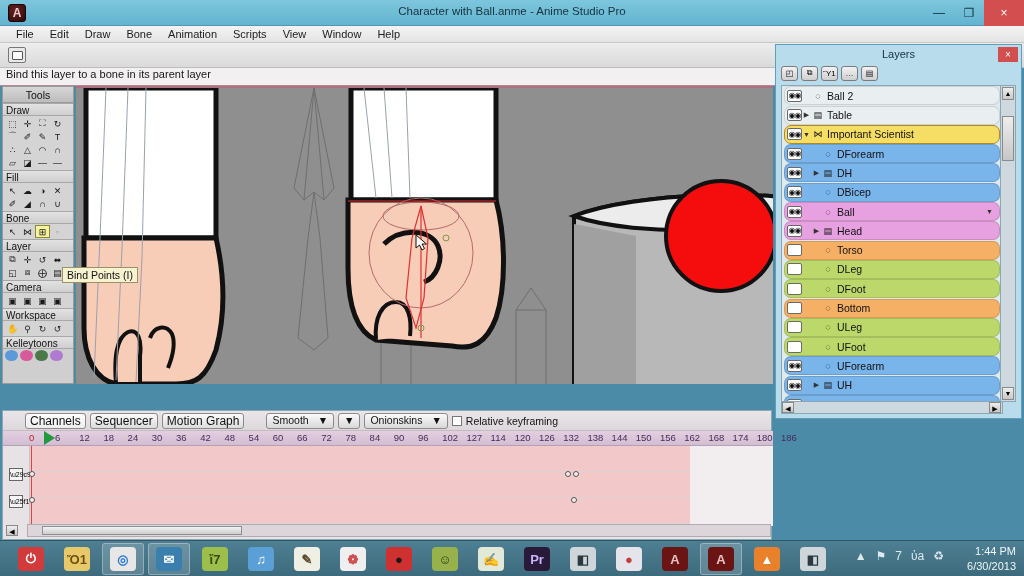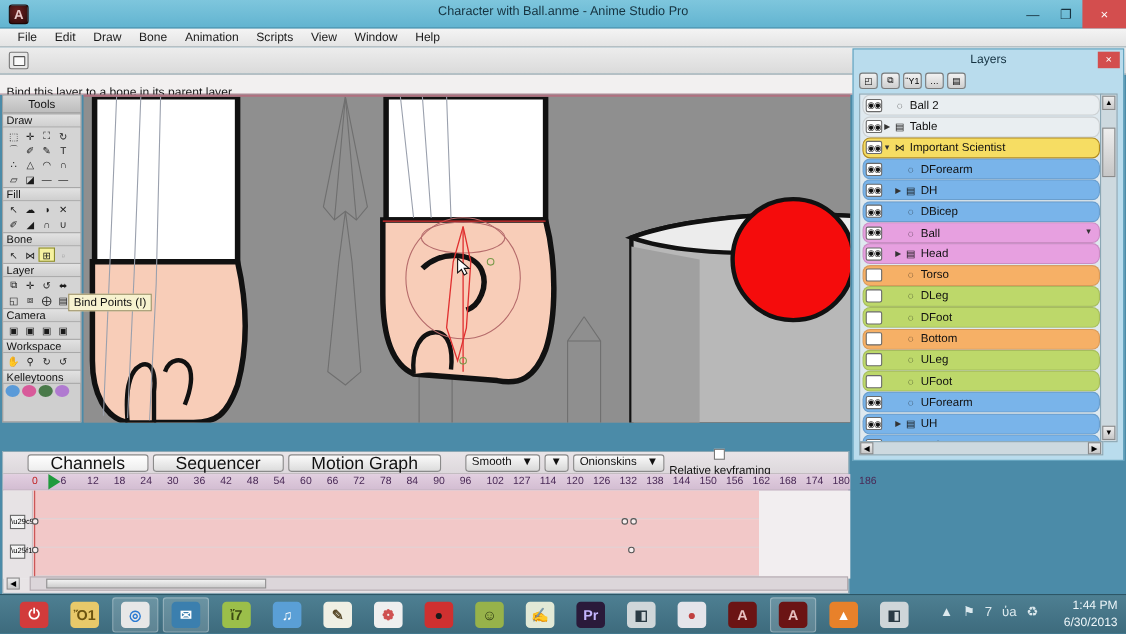--- a/index.html
+++ b/index.html
@@ -57,21 +57,21 @@
   }
   .tb-icon:after{
     content:""; position:absolute; left:3px; top:3px; width:9px; height:7px;
     border:1px solid #555; border-radius:1px; background:#fafafa;
   }
 
   
   .statusstrip{
     position:absolute; left:0; top:68px; width:877px; height:18px;
     background:#f2f0f0; border-bottom:1px solid #b08a95;
-    font-size:11px; color:#161616; padding:10px 0 0 6px;
+    font-size:11px; color:#161616; padding:0 0 0 6px;
   }
 
   
   .tools{
     position:absolute; left:2px; top:86px; width:72px; height:298px;
     background:#cfcfcf; border:1px solid #9a9a9a;
   }
   .tools-title{
     height:16px; background:linear-gradient(#d6d6d6,#bdbdbd);
     text-align:center; font-size:10.5px; line-height:16px;
@@ -179,30 +179,30 @@
   }
   .tl-bar{
     height:20px; display:flex; align-items:center; gap:4px;
     padding-left:22px;
     background:linear-gradient(#e9e5e8,#ddd8dc);
     border-bottom:1px solid #c3bcc1;
   }
   .tabbtn{
     height:16px; border:1px solid #8b8b8b; border-radius:3px;
     background:linear-gradient(#fbfbfb,#dcdcdc);
-    font-size:16px; padding:0 20px; line-height:15px; color:#111;
+    font-size:12px; padding:0 4px; line-height:15px; color:#111;
   }
   .tabbtn.act{ background:linear-gradient(#fff,#ededed); }
   .drop{
     height:16px; border:1px solid #8b8b8b; border-radius:3px;
     background:linear-gradient(#fbfbfb,#d8d8d8);
     font-size:10.5px; padding:0 5px; line-height:15px; color:#111;
     display:flex; align-items:center; gap:9px;
   }
-  .chk{ display:flex; align-items:center; gap:4px; font-size:10.5px; color:#111;flex-direction:column; }
+  .chk{ display:flex; align-items:center; gap:4px; font-size:10.5px; color:#111; }
   .chkbox{ width:10px; height:10px; border:1px solid #777; background:#fff; }
   .tl-ruler{
     position:absolute; left:0; top:20px; width:770px; height:15px;
     background:linear-gradient(#e2cfe0,#d3bdd2);
     border-bottom:1px solid #b79fb6;
   }
   .tick{ position:absolute; top:1px; font-size:9.5px; color:#4a2a57; }
   .tick0{ color:#c02020; }
   .playhead{
     position:absolute; left:41px; top:0; width:0; height:0;

